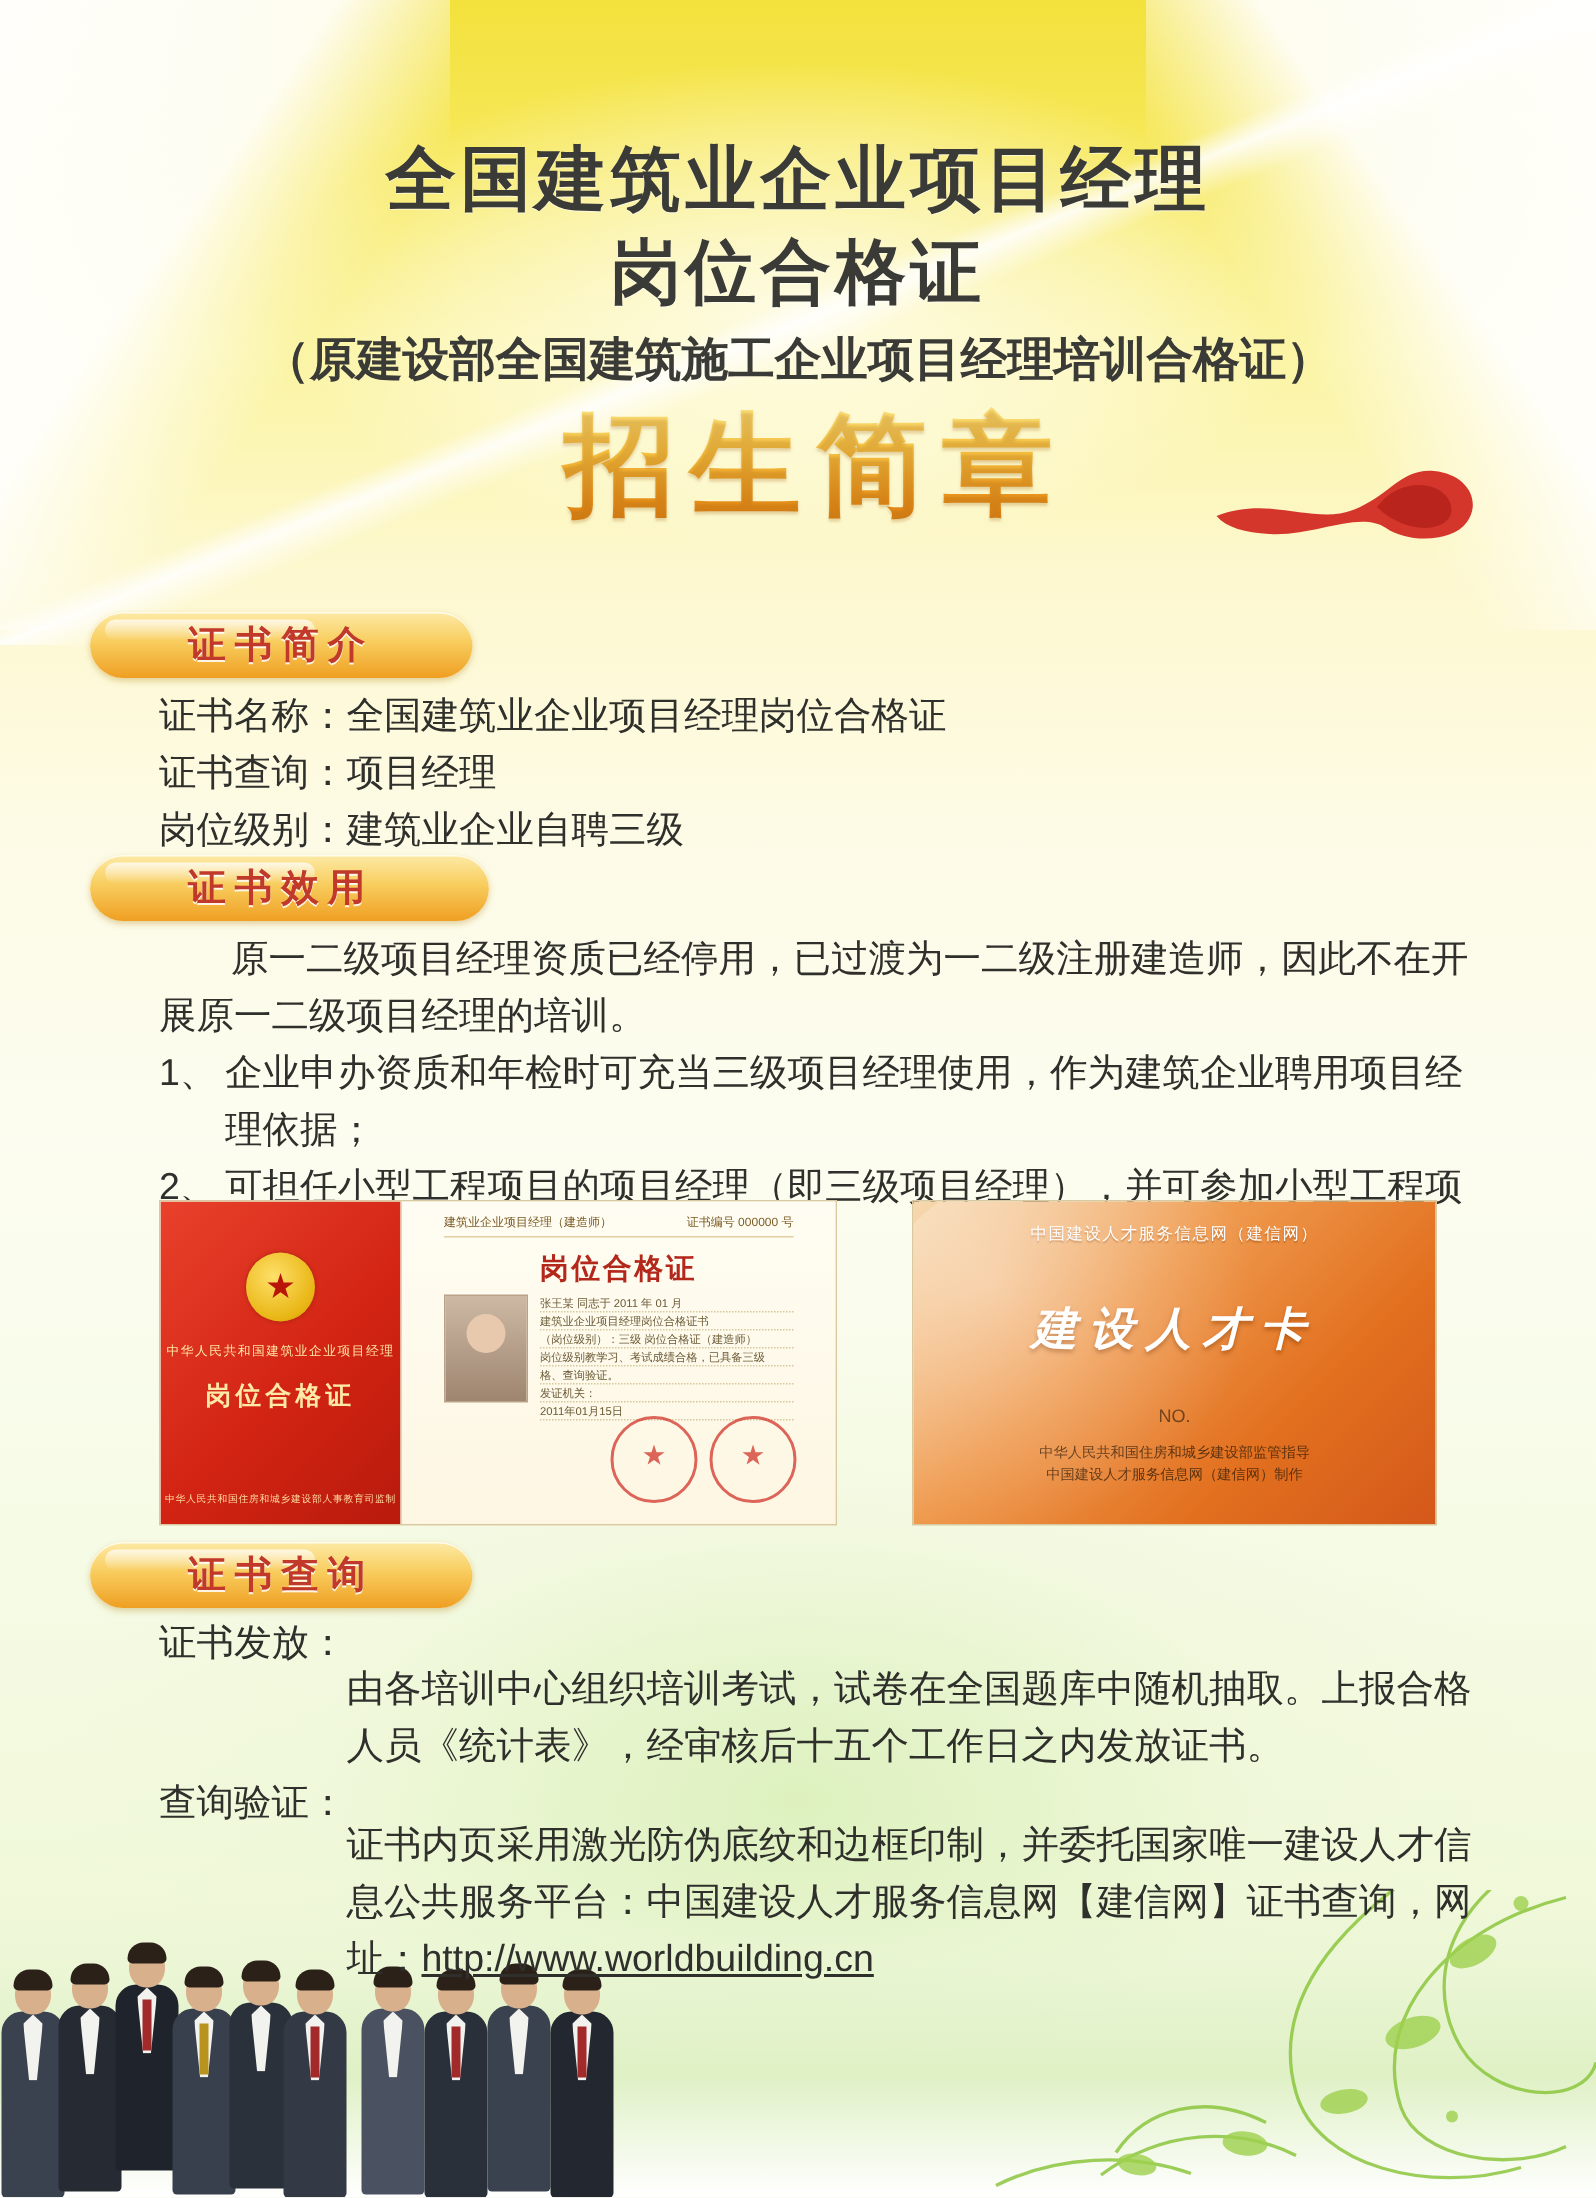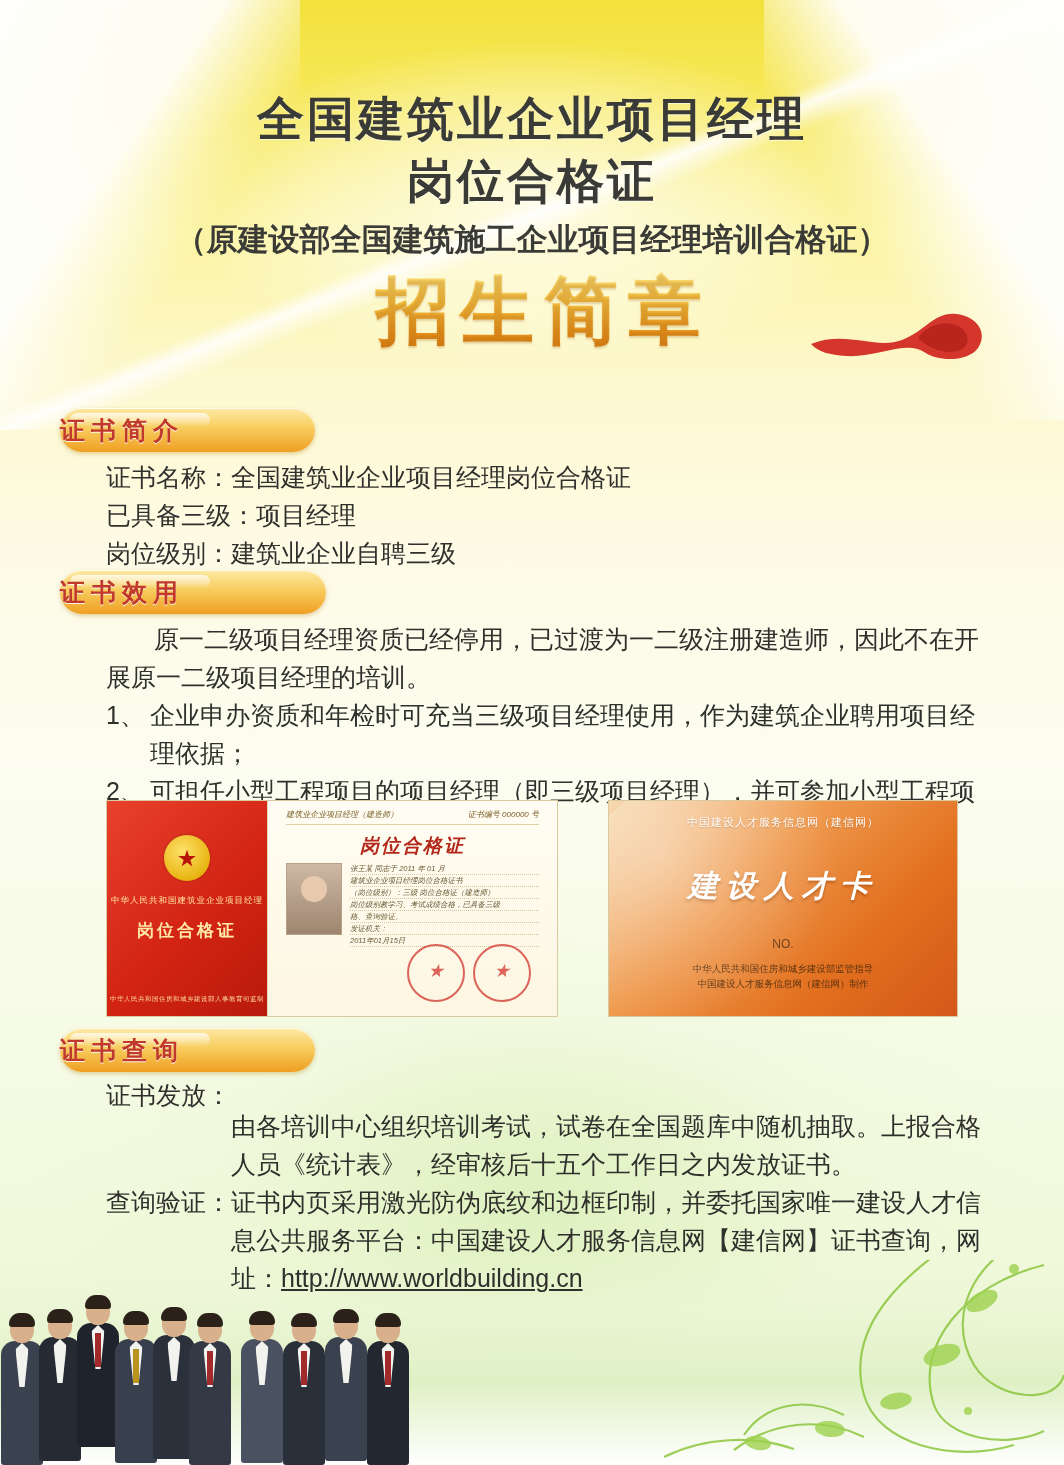--- a/index.html
+++ b/index.html
@@ -132,20 +132,21 @@
     border-radius: 10px;
     background: linear-gradient(to bottom, rgba(255,255,255,0.75), rgba(255,255,255,0));
   }
   .pill-label {
     position: absolute;
     left: 0;
     top: 0;
     width: 255px;
     height: 44px;
     line-height: 44px;
+    text-align: center;
     font-size: 25px;
     font-weight: bold;
     letter-spacing: 6px;
     color: #c0392b;
     text-shadow: 0 1px 0 rgba(255,255,255,0.85);
     z-index: 2;
   }
 
   
   .body-text {
@@ -226,22 +227,21 @@
     bottom: 12px; left: 0; width: 100%;
     font-size: 6.5px;
     color: #ffd9a0;
     letter-spacing: 0.5px;
   }
   .cert-page {
     flex: 1;
     position: relative;
     background: linear-gradient(to bottom, #fffdf3, #fdf6e2);
     border-left: 1px solid #e3d6b4;
-    padding: 8px 18px;
-    font-style: italic;
+    padding: 8px 28px;
   }
   .cp-top {
     font-size: 8px;
     color: #7a5a24;
     display: flex;
     justify-content: space-between;
     border-bottom: 1px solid #e0cfa4;
     padding-bottom: 4px;
   }
   .cp-title {
@@ -446,21 +446,21 @@
 
   <div class="pill" style="left:60px; top:408px;">
     <div class="pill-label">证书简介</div>
   </div>
 
   <div class="body-text" style="left:106px; top:458px; width:880px;">
     <div class="kv-row">
       <span>证书名称：</span><span>全国建筑业企业项目经理岗位合格证</span>
     </div>
     <div class="kv-row">
-      <span>已具备三级：</span><span>项目经理</span>
+      <span>证书查询：</span><span>项目经理</span>
     </div>
     <div class="kv-row">
       <span>岗位级别：</span><span>建筑业企业自聘三级</span>
     </div>
   </div>
 
   <div class="pill" style="left:60px; top:570px;padding-left:11px;">
     <div class="pill-label">证书效用</div>
   </div>
 
@@ -524,21 +524,21 @@
     <div class="pill-label">证书查询</div>
   </div>
 
   <div class="body-text" style="left:106px; top:1076px; width:880px;">
     <div style="display:flex;">
       <span style="flex:none;">证书发放：</span>
       <span style="flex:1;margin-top:31px;">由各培训中心组织培训考试，试卷在全国题库中随机抽取。上报合格人员《统计表》，经审核后十五个工作日之内发放证书。</span>
     </div>
     <div style="display:flex;justify-content:center;">
       <span style="flex:none;">查询验证：</span>
-      <span style="flex:1;"><span>证书内页采用激光防伪底纹和边框印制，并委托国家唯一建设人才信息公共服务平台：中国建设人才服务信息网【建信网】证书查询，网址：</span><a class="link" href="#">http://www.worldbuilding.cn</a></span>
+      <span style="flex:1;margin-top:28px;"><span>证书内页采用激光防伪底纹和边框印制，并委托国家唯一建设人才信息公共服务平台：中国建设人才服务信息网【建信网】证书查询，网址：</span><a class="link" href="#">http://www.worldbuilding.cn</a></span>
     </div>
   </div>
 
   <div class="bottom-band">
     <div class="band-bg"></div>
 
     <div class="grp" style="left:0px; width:230px;">
       <div class="person" style="left:0px; bottom:0;">
         <div class="body" style="background:#3a4250;"></div>
           <div class="head"></div>

